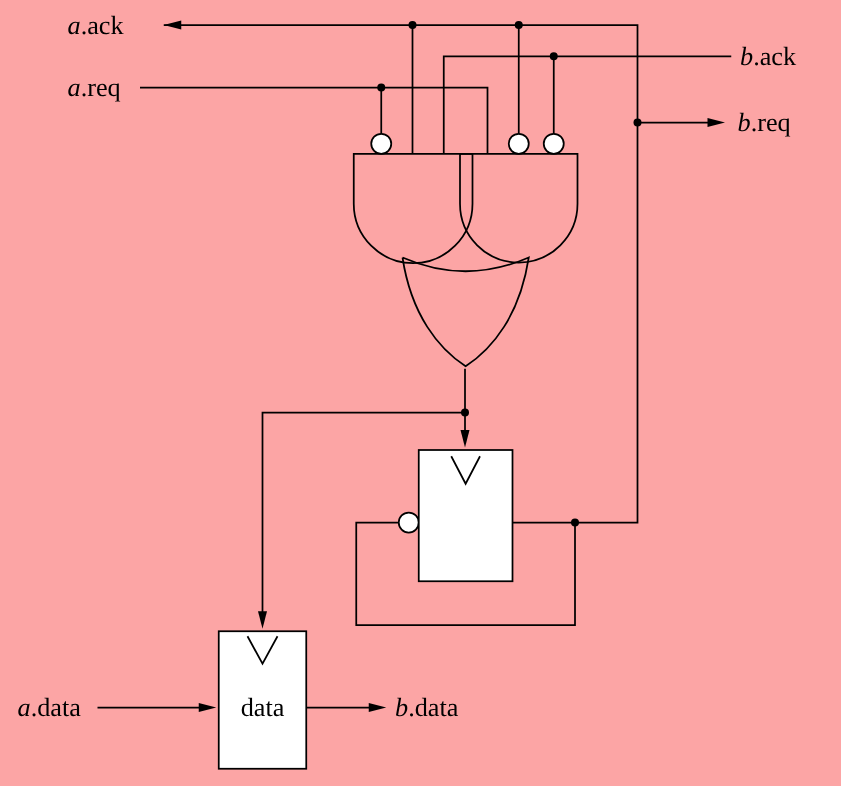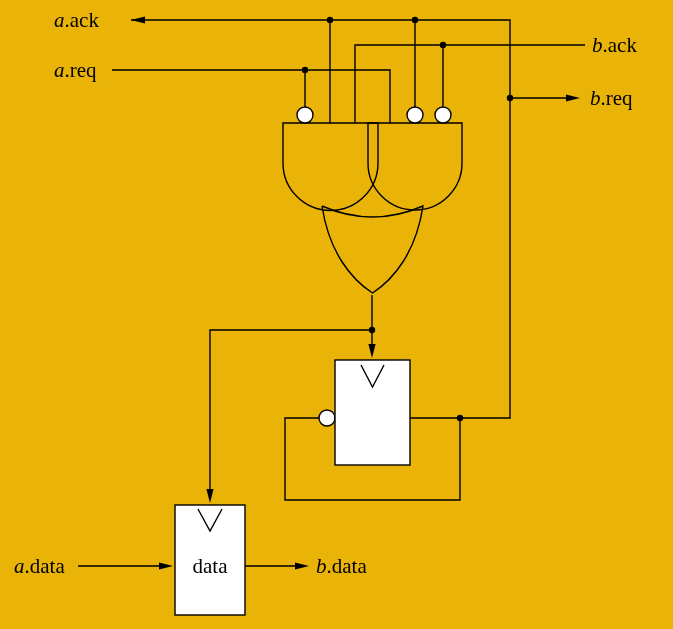--- a/index.html
+++ b/index.html
@@ -5,21 +5,21 @@
   html, body {
     margin: 0;
     padding: 0;
     background: #ffffff;
     font-family: "Liberation Serif", serif;
   }
   .canvas {
     position: relative;
     width: 673px;
     height: 629px;
-    background: #eab308;
+    background: #fca5a5;
     overflow: hidden;
   }
   svg { display: block; }
   .wire {
     stroke: #000000;
     stroke-width: 1.4;
     fill: none;
   }
   .gate {
     stroke: #000000;

